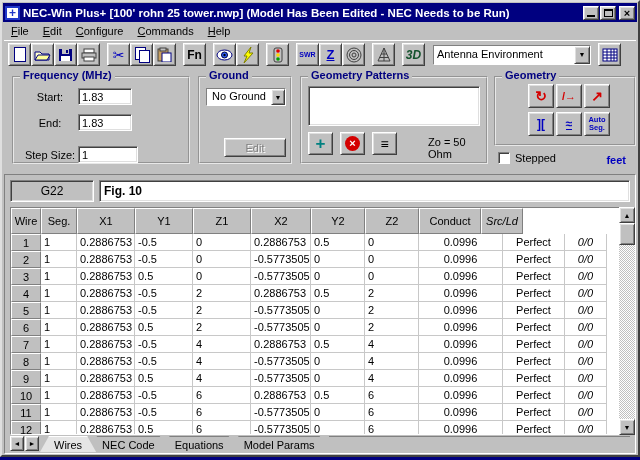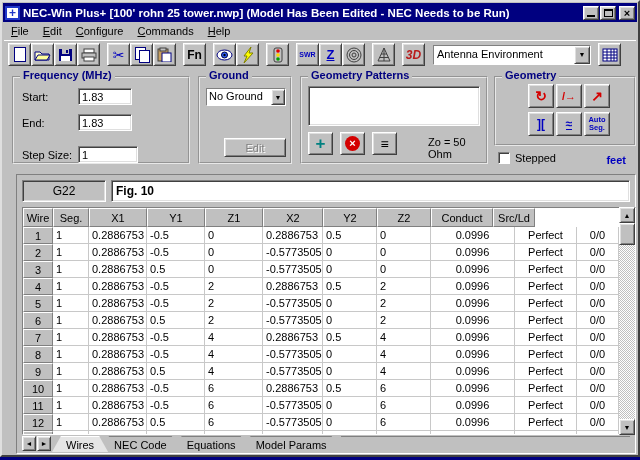--- a/index.html
+++ b/index.html
@@ -33,71 +33,71 @@
   .menu-item{display:inline-block;padding:2px 7px;font-size:11px;}
   .menu-item::first-letter{text-decoration:underline;}
   
   .toolbar{position:absolute;left:2px;top:38px;right:2px;height:28px;display:flex;align-items:center;
     padding-left:4px;border-top:1px solid #ffffff;}
   .tbtn{width:23px;height:23px;display:flex;align-items:center;justify-content:center;flex:none;}
   .tgap{width:7px;flex:none;}
   .fn-label{font-weight:bold;font-size:12px;}
   .swr-label{color:#0000c0;font-weight:bold;font-size:7px;letter-spacing:0;}
   .z-label{color:#0000c0;font-size:13px;text-decoration:underline;font-weight:bold;}
-  .d3-label{color:#b91c1c;font-weight:bold;font-style:italic;font-size:12px;}
+  .d3-label{color:#14532d;font-weight:bold;font-style:italic;font-size:12px;}
   .ic-page{width:12px;height:15px;background:#fff;border:1px solid #000080;}
   .ic-copy{position:relative;width:14px;height:15px;}
   .ic-copy::before,.ic-copy::after{content:"";position:absolute;width:9px;height:11px;background:#fff;border:1px solid #000080;}
   .ic-copy::before{left:0;top:0;}
   .ic-copy::after{left:4px;top:3px;}
   .cut-glyph{color:#0000c0;font-size:14px;}
   .env-select{width:158px;height:20px;margin:0 0 0 1px;display:flex;align-items:stretch;flex:none;}
   .env-text{flex:1;font-size:11px;padding:2px 3px;white-space:nowrap;overflow:hidden;background:#fff;}
   .env-arrow{width:16px;display:flex;align-items:center;justify-content:center;font-size:7px;flex:none;}
   
   .panels{position:absolute;left:2px;top:66px;right:2px;height:106px;background:#c0c0c0;}
-  .fieldrow{position:absolute;display:flex;align-items:center;font-size:11px;}
+  .fieldrow{position:absolute;display:flex;align-items:center;font-size:11px;text-align:center;}
   .tfield{height:17px;font-size:11px;padding:1px 3px;display:flex;align-items:center;}
   .dis-btn{position:absolute;font-size:11px;color:#808080;text-shadow:1px 1px 0 #fff;
     display:flex;align-items:center;justify-content:center;}
   .sq-btn{position:absolute;width:25px;height:23px;display:flex;align-items:center;justify-content:center;}
   .plus-glyph{color:#008080;font-size:17px;font-weight:bold;line-height:14px;}
   .delete-circle{width:15px;height:15px;border-radius:50%;background:#d40000;color:#fff;font-size:11px;
     font-weight:bold;display:flex;align-items:center;justify-content:center;line-height:11px;}
   .list-glyph{font-size:14px;font-weight:bold;}
   .zo-text{position:absolute;left:126px;top:58px;font-size:11px;}
   .geo-btn{position:absolute;width:26px;height:24px;display:flex;align-items:center;justify-content:center;}
   .geo-red{color:#d40000;font-weight:bold;font-size:14px;}
   .geo-blue{color:#0000c0;font-weight:bold;font-size:12px;}
   .autoseg{color:#0000c0;font-weight:bold;font-size:7.5px;line-height:8px;text-align:center;}
   .wave-glyph{border-bottom:1px solid #0000c0;line-height:10px;}
   .checkbox{width:12px;height:12px;background:#fff;border:1px solid;border-color:#808080 #fff #fff #808080;
     box-shadow:inset 1px 1px 0 #404040;margin-right:5px;flex:none;}
   .feet-label{position:absolute;right:10px;top:86px;color:#0000c0;font-size:11px;font-weight:bold;}
   
   .sheet{position:absolute;left:2px;top:172px;right:2px;bottom:1px;background:#c0c0c0;
-    border:1px solid;border-color:#808080 #fff #fff #808080;margin-left:12px;}
+    border:1px solid;border-color:#808080 #fff #fff #808080;}
   .formula-row{position:absolute;left:5px;right:5px;top:5px;height:22px;display:flex;gap:5px;}
   .cellref{width:84px;display:flex;align-items:center;justify-content:center;font-size:12px;background:#c0c0c0;}
   .formula-field{flex:1;display:flex;align-items:center;font-size:12px;padding:0 4px;}
   .formula-value{flex:1;}
   .fig-label{font-weight:bold;font-size:12px;}
   
   .table-wrap{position:absolute;left:5px;top:32px;width:614px;bottom:18px;overflow:hidden;
     border:1px solid;border-color:#808080 #fff #fff #808080;background:#fff;}
   .trow{display:flex;height:17px;}
-  .trow.head{height:19px;}
+  .trow.head{height:26px;}
   .tcell{flex:none;font-size:11px;display:flex;align-items:center;overflow:hidden;white-space:nowrap;}
   .hcell{background:#c0c0c0;justify-content:center;border:1px solid;
     border-color:#ffffff #808080 #808080 #ffffff;}
   .dcell{background:#fff;border-right:1px solid #c8c8c8;border-bottom:1px solid #c8c8c8;padding:0 3px;}
   .al{justify-content:flex-start;}
   .ac{justify-content:center;}
   .c0{width:30px;}.c1{width:36px;}.c2{width:58px;}.c3{width:58px;}.c4{width:58px;}
-  .c5{width:60px;}.c6{width:54px;}.c7{width:54px;}.c8{width:84px;}.c9{width:62px;}.c10{width:42px;}
+  .c5{width:60px;}.c6{width:54px;}.c7{width:54px;}.c8{width:84px;}.c9{width:62px;}.c10{width:42px;font-style:italic;}
   
   .vscroll{position:absolute;right:0;top:32px;bottom:18px;width:16px;
     background:#c0c0c0;
     background-image:linear-gradient(45deg,#fff 25%,transparent 25%,transparent 75%,#fff 75%),
       linear-gradient(45deg,#fff 25%,transparent 25%,transparent 75%,#fff 75%);
     background-size:2px 2px;background-position:0 0,1px 1px;}
   .sbtn{position:absolute;left:0;width:16px;height:16px;display:flex;align-items:center;
     justify-content:center;font-size:7px;color:#000;}
   .sthumb{position:absolute;left:0;top:16px;width:16px;height:22px;}
   

